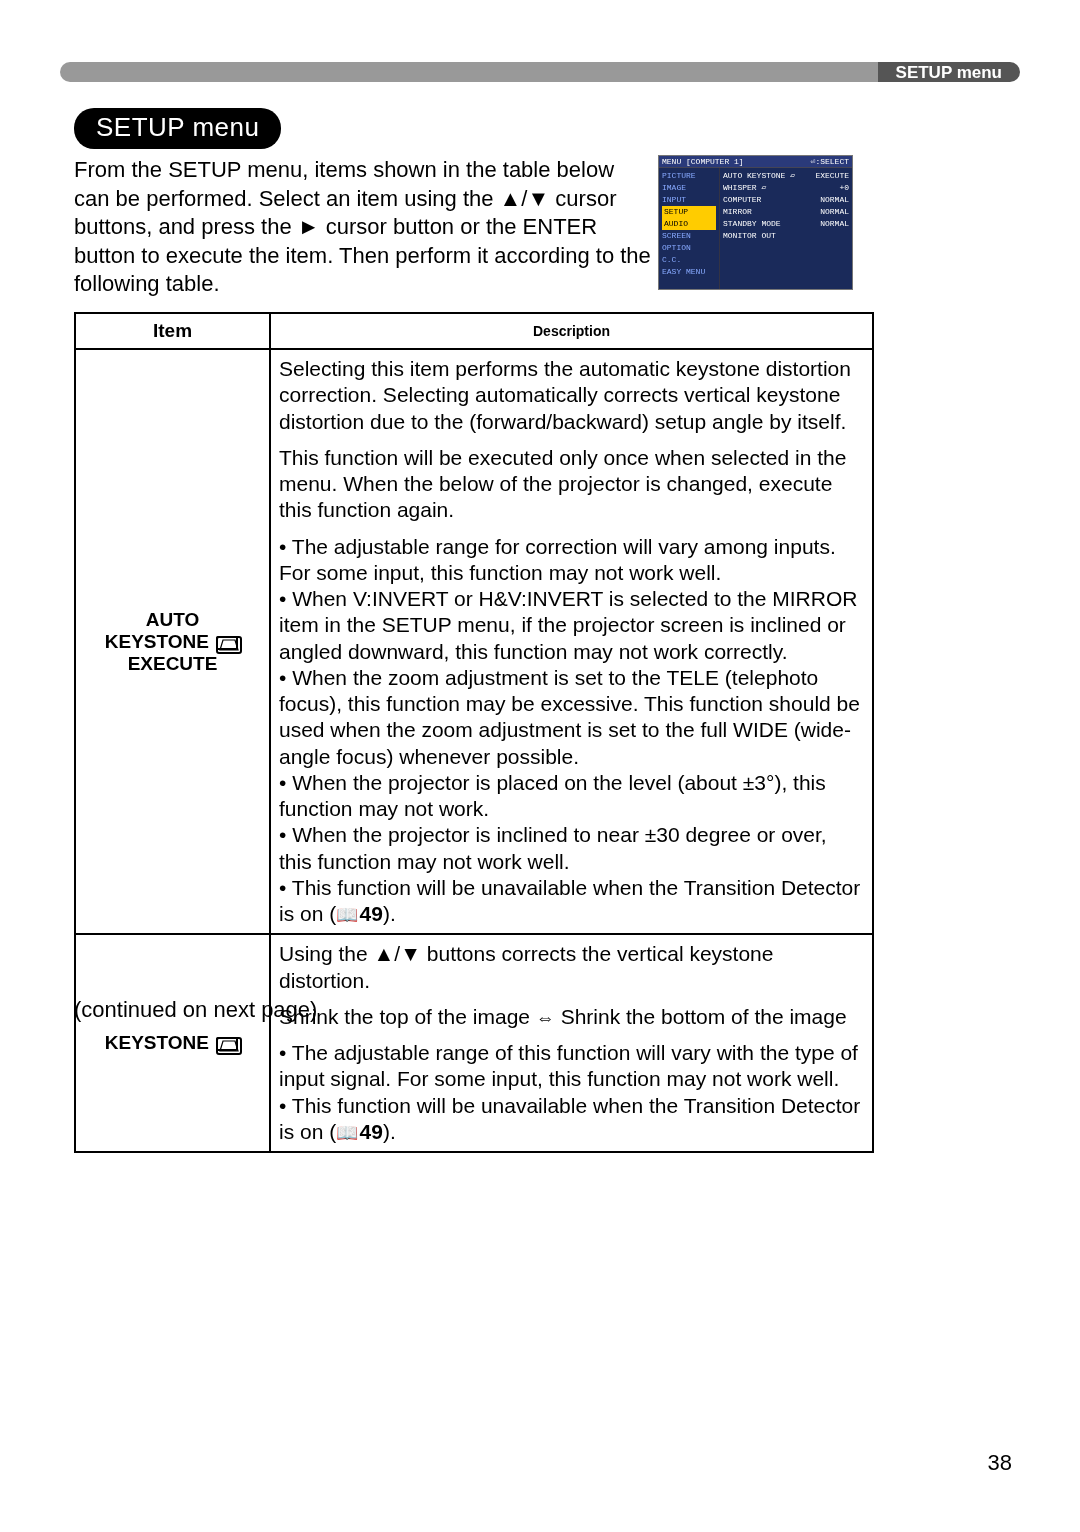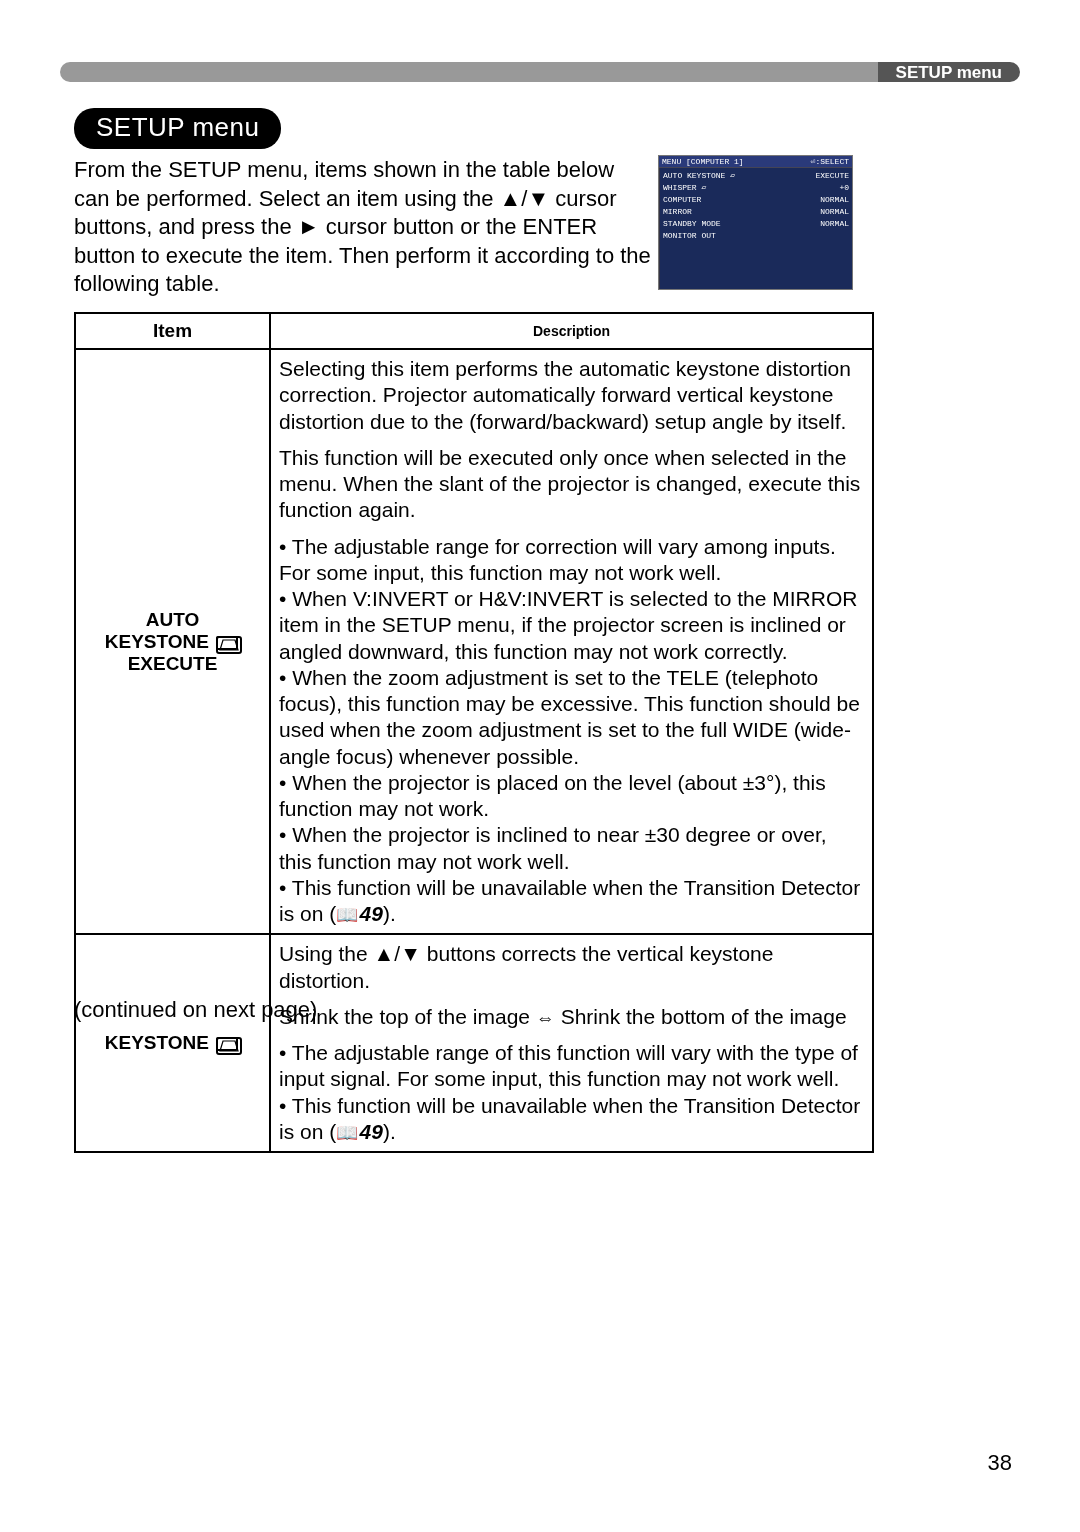--- a/index.html
+++ b/index.html
@@ -144,21 +144,21 @@
     background: transparent;
     border-top: none;
   }
   .keystone-icon svg { position: absolute; top: -2px; left: -2px; }
   .book-icon {
     display: inline-block;
     vertical-align: middle;
     font-size: 18px;
     margin-right: 1px;
   }
-  .ref49 { font-style: italic; font-weight: bold; text-align: right; }
+  .ref49 { font-weight: bold; text-align: right; }
   .continued {
     position: absolute;
     top: 997px;
     left: 74px;
     font-size: 22px;
   }
   .pagenum {
     position: absolute;
     bottom: 56px;
     right: 68px;
@@ -179,20 +179,31 @@
 <div class="section-title">SETUP menu</div>
 
 <div class="intro" id="intro-block">From the SETUP menu, items shown in the table below can be performed. Select an item using the ▲/▼ cursor buttons, and press the ► cursor button or the ENTER button to execute the item. Then perform it according to the following table.</div>
 
 <div class="menu-shot">
   <div class="ms-top">
     <span>MENU [COMPUTER 1]</span>
     <span>⏎:SELECT</span>
   </div>
   <div class="ms-body">
+    <div class="ms-left" id="osd-left">
+        <div>PICTURE</div>
+        <div>IMAGE</div>
+        <div>INPUT</div>
+        <div class="hl-setup">SETUP</div>
+        <div class="hl-audio">AUDIO</div>
+        <div>SCREEN</div>
+        <div>OPTION</div>
+        <div>C.C.</div>
+        <div>EASY MENU</div>
+      </div>
     <div class="ms-right" id="osd-right">
         <div class="row">
           <span>AUTO KEYSTONE ▱</span>
           <span>EXECUTE</span>
         </div>
         <div class="row">
           <span>WHISPER ▱</span>
           <span>+0</span>
         </div>
         <div class="row">
@@ -226,22 +237,22 @@
       <tr>
         <td class="col-item">
           <div>AUTO</div>
           <div>KEYSTONE <span class="keystone-icon"><svg width="26" height="18" viewBox="0 0 26 18">
                 <rect x="1" y="1" width="24" height="16" rx="2" fill="none" stroke="#000" stroke-width="2"></rect>
                 <path d="M7 4 L19 4 L22 14 L4 14 Z" fill="none" stroke="#000" stroke-width="1.2"></path>
               </svg></span></div>
           <div>EXECUTE</div>
         </td>
         <td class="desc">
-          <p>Selecting this item performs the automatic keystone distortion correction. Projector automatically forward vertical keystone distortion due to the (forward/backward) setup angle by itself.</p>
-          <p>This function will be executed only once when selected in the menu. When the slant of the projector is changed, execute this function again.</p>
+          <p>Selecting this item performs the automatic keystone distortion correction. Selecting automatically corrects vertical keystone distortion due to the (forward/backward) setup angle by itself.</p>
+          <p>This function will be executed only once when selected in the menu. When the below of the projector is changed, execute this function again.</p>
           <p>• The adjustable range for correction will vary among inputs. For some input, this function may not work well.<br>• When V:INVERT or H&amp;V:INVERT is selected to the MIRROR item in the SETUP menu, if the projector screen is inclined or angled downward, this function may not work correctly.<br>• When the zoom adjustment is set to the TELE (telephoto focus), this function may be excessive. This function should be used when the zoom adjustment is set to the full WIDE (wide-angle focus) whenever possible.<br>• When the projector is placed on the level (about ±3°), this function may not work.<br>• When the projector is inclined to near ±30 degree or over, this function may not work well.<br>• This function will be unavailable when the Transition Detector is on (<span class="book-icon">📖</span><span class="ref49">49</span>).</p>
         </td>
       </tr>
       <tr>
         <td class="col-item">
           <div>KEYSTONE <span class="keystone-icon"><svg width="26" height="18" viewBox="0 0 26 18">
                 <rect x="1" y="1" width="24" height="16" rx="2" fill="none" stroke="#000" stroke-width="2"></rect>
                 <path d="M7 4 L19 4 L22 14 L4 14 Z" fill="none" stroke="#000" stroke-width="1.2"></path>
               </svg></span></div>
         </td>

